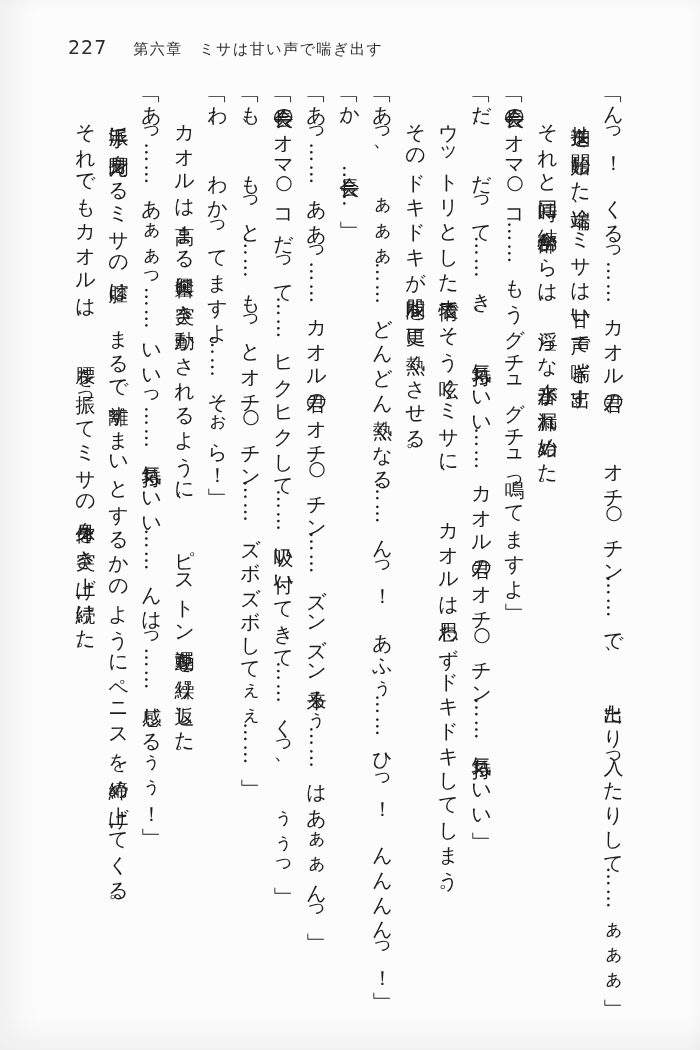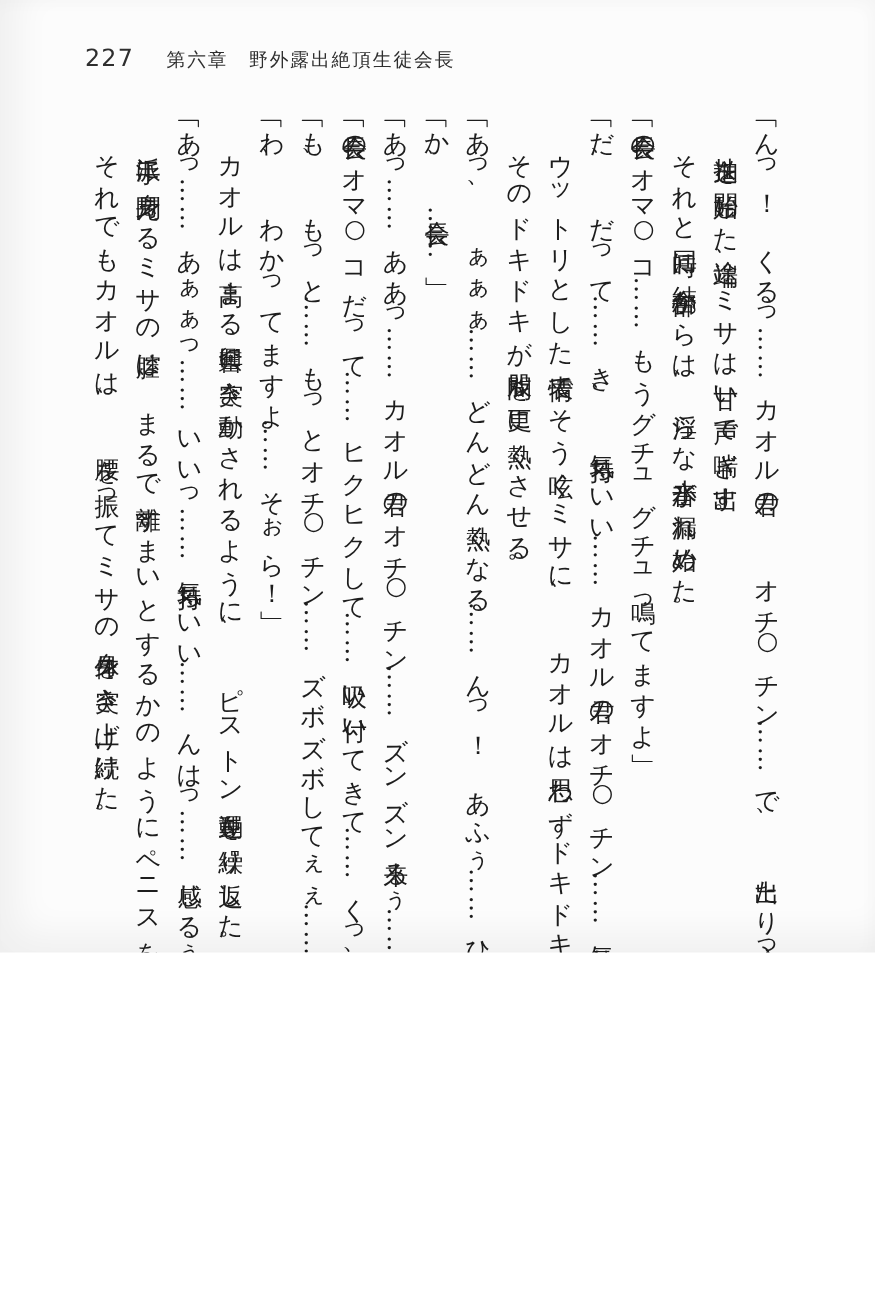--- a/index.html
+++ b/index.html
@@ -1,19 +1,19 @@
 <!DOCTYPE html>
 <html lang="ja"><head>
 <meta charset="utf-8">
 <style>
   html, body { margin: 0; padding: 0; }
   .page {
     position: relative;
     width: 700px;
-    height: 762px;
+    height: 1050px;
     background: #fcfcfc;
     overflow: hidden;
     font-family: "DejaVu Serif", "Liberation Serif", serif;
   }
   
   .page::after {
     content: "";
     position: absolute;
     inset: 0;
     pointer-events: none;
@@ -55,21 +55,21 @@
   }
   .narration { text-indent: 1em; }
 </style>
 </head>
 <body>
 
 <div class="page">
 
   <div class="header">
     <span class="page-number">227</span>
-    <span class="chapter-title">第六章　野外露出絶頂生徒会長</span>
+    <span class="chapter-title">第六章　ミサは甘い声で喘ぎ出す</span>
   </div>
 
   <div class="text-body">
       <p class="para dialogue">「んっ！　くるっ……カオル君の、　オチ○チン……で、　出たり入ったりして……ぁぁぁ」</p>
       <p class="para narration">抽送を開始した途端、ミサは甘い声で喘ぎ出す。</p>
       <p class="para narration">それと同時に結合部からは、淫らな水音が漏れ始めた。</p>
       <p class="para dialogue">「会長のオマ○コ……もうグチュグチュ鳴ってますよ」</p>
       <p class="para dialogue">「だ、　だって……き、　気持ちいい……カオル君のオチ○チン……気持ちいい」</p>
       <p class="para narration">ウットリとした表情でそう呟くミサに、　カオルは思わずドキドキしてしまう。</p>
       <p class="para narration">そのドキドキが股間を更に熱くさせる。</p>

